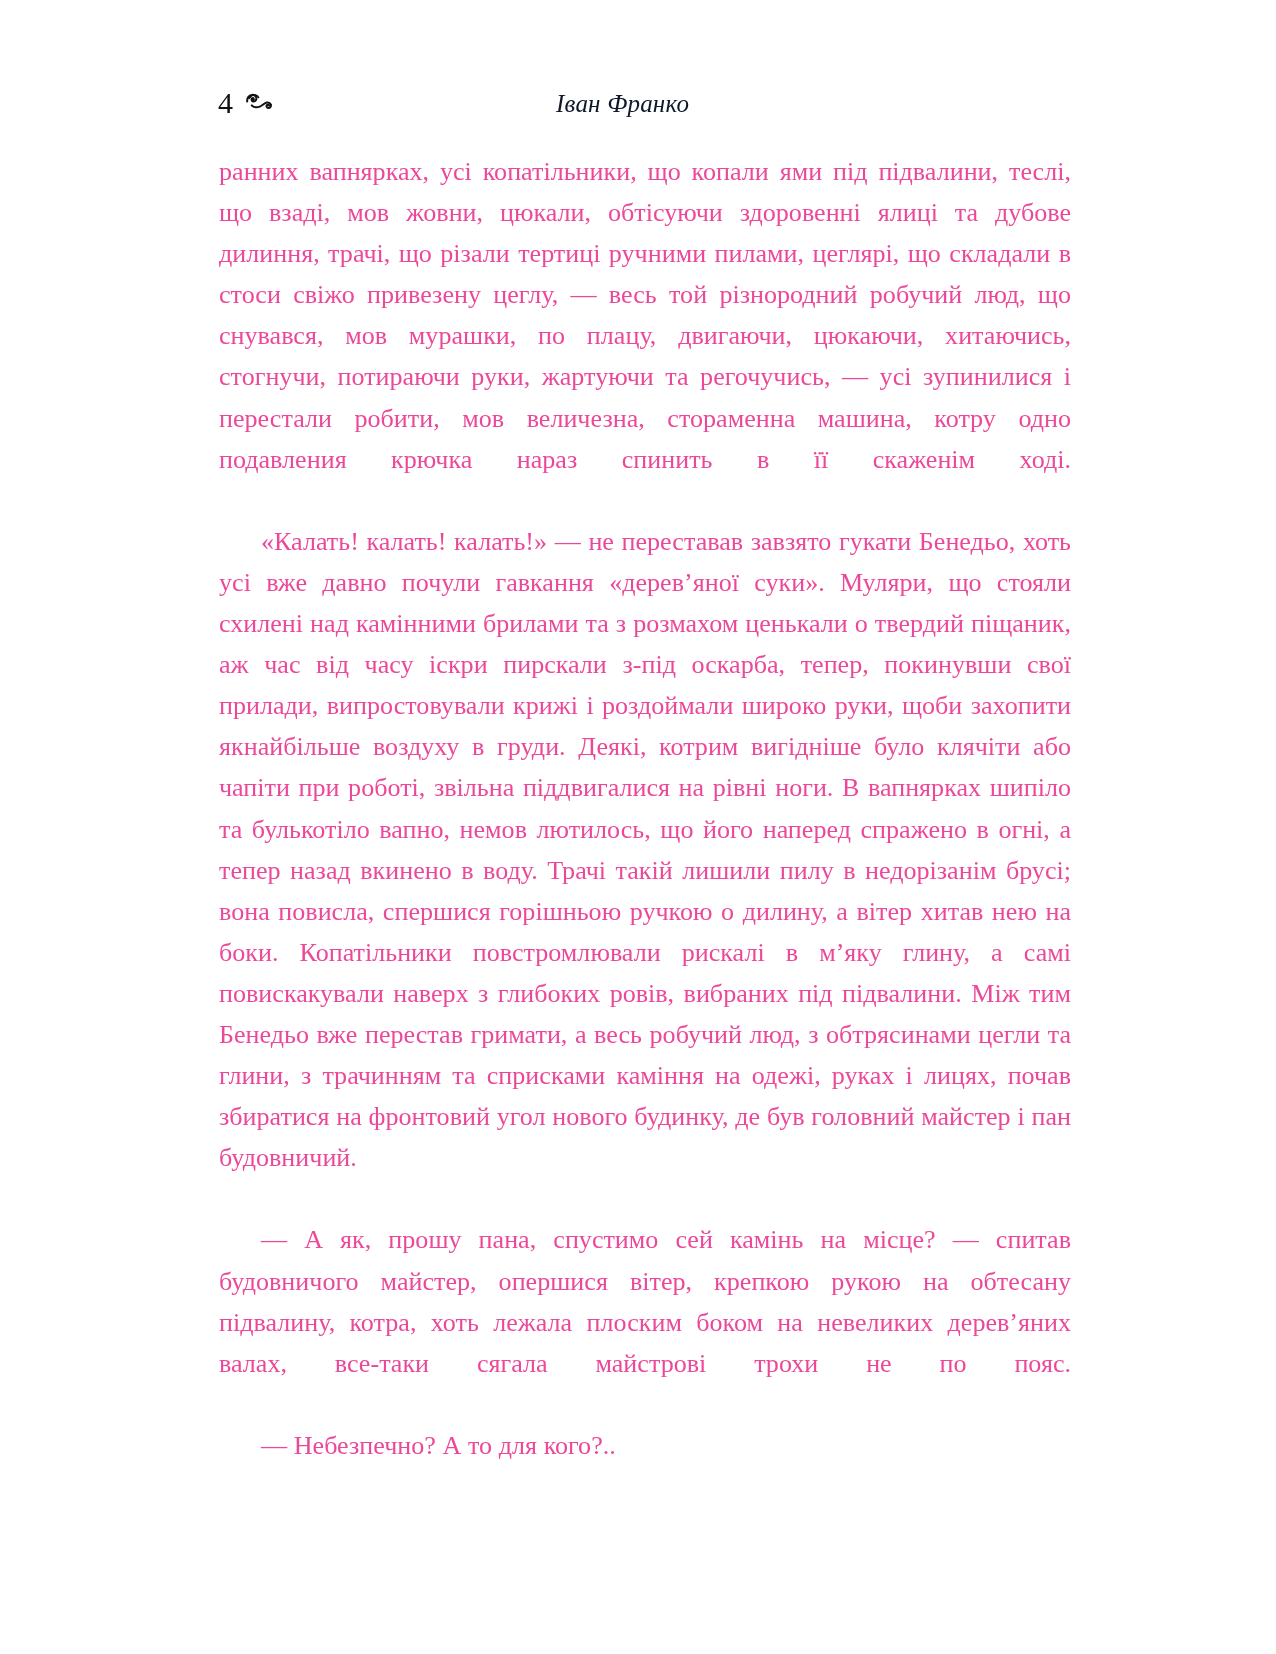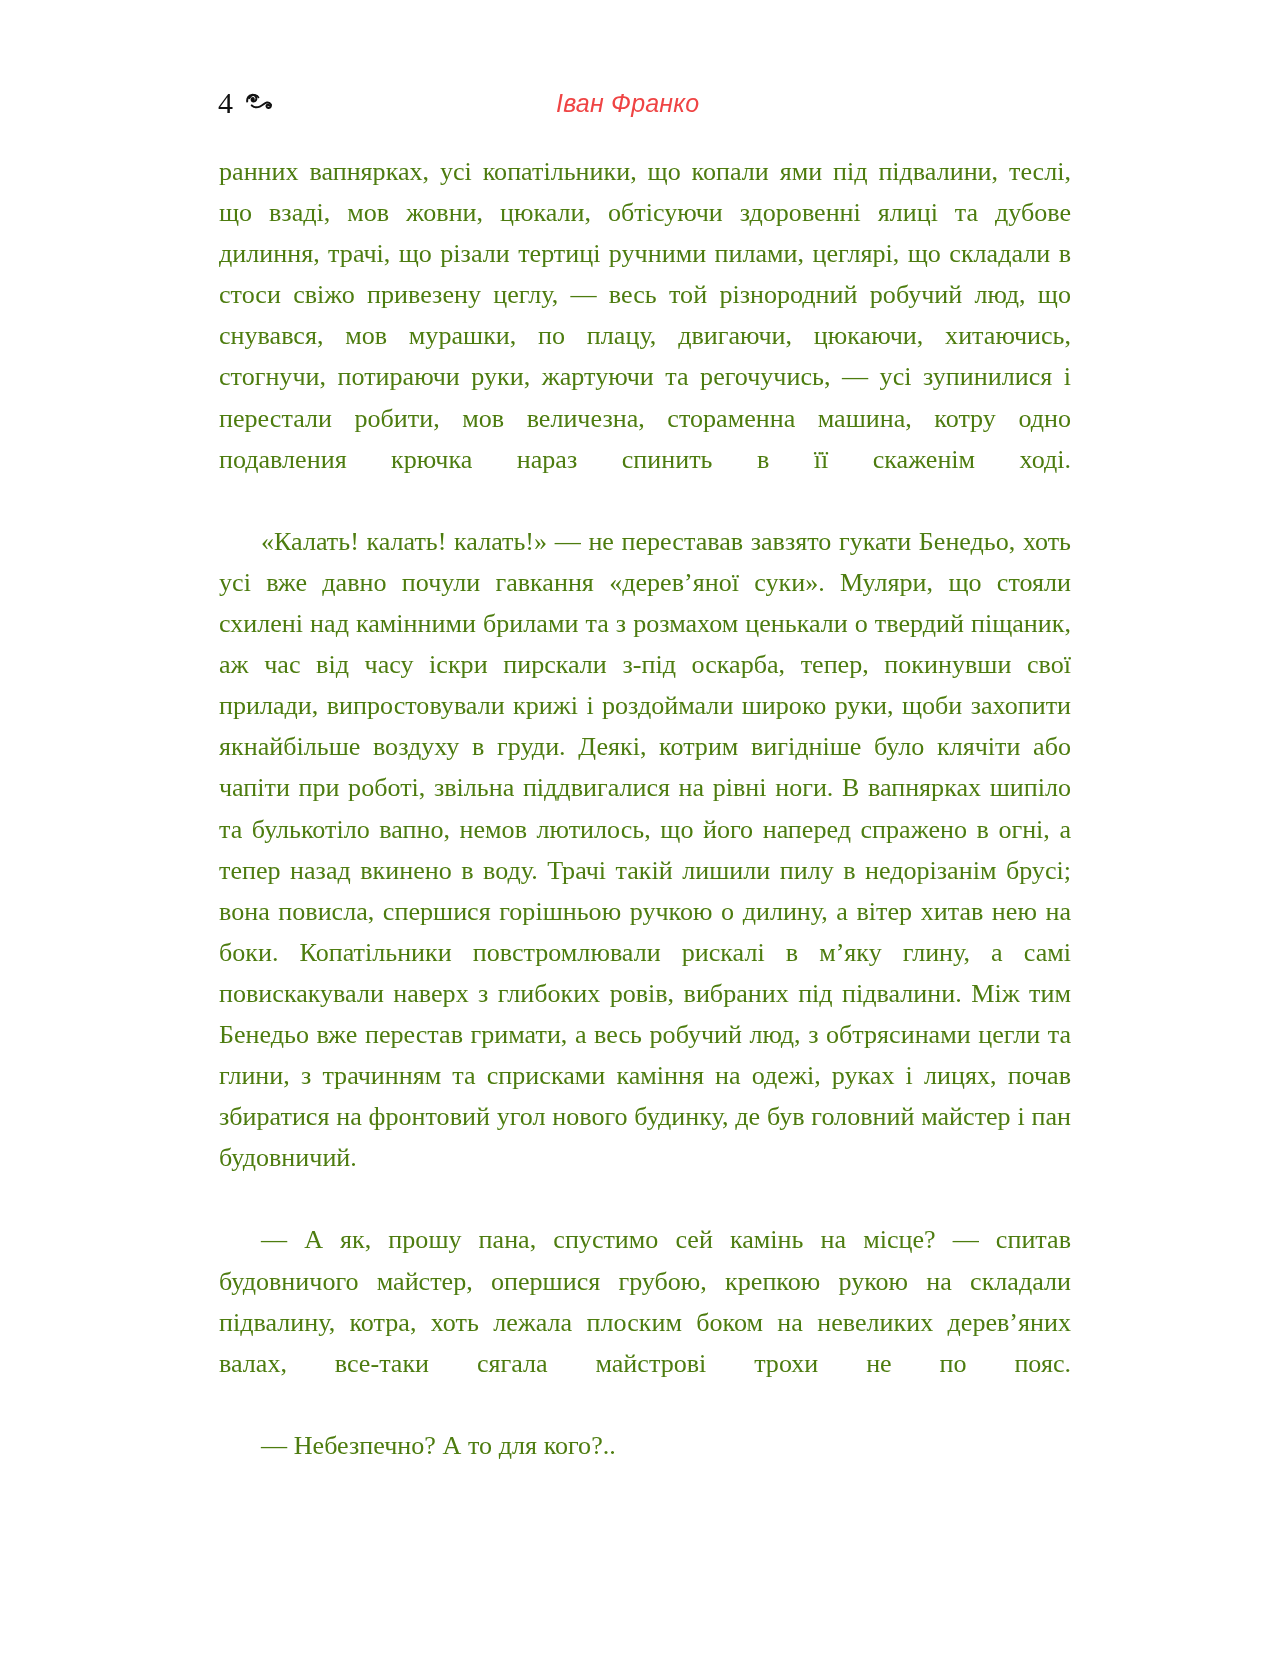--- a/index.html
+++ b/index.html
@@ -46,44 +46,44 @@
     width: 30px;
     height: 22px;
     position: relative;
     top: -1px;
   }
   .ornament svg { display: block; }
   .header-author {
     position: absolute;
     left: 338px;
     top: 3px;
-    font-family: Liberation Sans, sans-serif;
+    font-family: Liberation Serif, serif;
     font-style: italic;
     font-size: 25px;
     line-height: 1;
-    color: #ef4444;
+    color: #0f172a;
     letter-spacing: 0.2px;
     white-space: nowrap;
   }
 
   
   .text-block {
     position: absolute;
     left: 219px;
     top: 151px;
     width: 852px;
   }
   .para {
     margin: 0;
     font-size: 26.1px;
     line-height: 41.1px;
     text-align: justify;
     text-justify: inter-word;
     text-indent: 42px;
-    color: #4d7c0f;
+    color: #ec4899;
     hyphens: none;
     word-spacing: 0.1px;
   }
   .para.no-indent {
     text-indent: 0;
   }
   
   .para::after {
     content: "";
     display: inline-block;
@@ -108,18 +108,18 @@
           <path d="M6.2 8.2c1.4-2.4 3.9-3.6 6.3-3.1 1.4 0.3 2.4 1.2 2.9 2.3" fill="none" stroke="#111" stroke-width="1.8" stroke-linecap="round"></path>
         </svg>
       </span>
     </div>
     <div class="header-author">Іван Франко</div>
   </div>
 
   <div class="text-block">
     <p class="para no-indent">ранних вапнярках, усі копатільники, що копали ями під підвалини, теслі, що взаді, мов жовни, цюкали, обтісуючи здоровенні ялиці та дубове дилиння, трачі, що різали тертиці ручними пилами, цеглярі, що складали в стоси свіжо привезену цеглу, — весь той різнородний робучий люд, що снувався, мов мурашки, по плацу, двигаючи, цюкаючи, хитаючись, стогнучи, потираючи руки, жартуючи та регочучись, — усі зупинилися і перестали робити, мов величезна, стораменна машина, котру одно подавления крючка нараз спинить в її скаженім ході.</p>
     <p class="para">«Калать! калать! калать!» — не переставав завзято гукати Бенедьо, хоть усі вже давно почули гавкання «дерев’яної суки». Муляри, що стояли схилені над камінними брилами та з розмахом ценькали о твердий піщаник, аж час від часу іскри пирскали з-під оскарба, тепер, покинувши свої прилади, випростовували крижі і роздоймали широко руки, щоби захопити якнайбільше воздуху в груди. Деякі, котрим вигідніше було клячіти або чапіти при роботі, звільна піддвигалися на рівні ноги. В вапнярках шипіло та булькотіло вапно, немов лютилось, що його наперед спражено в огні, а тепер назад вкинено в воду. Трачі такій лишили пилу в недорізанім брусі; вона повисла, спершися горішньою ручкою о дилину, а вітер хитав нею на боки. Копатільники повстромлювали рискалі в м’яку глину, а самі повискакували наверх з глибоких ровів, вибраних під підвалини. Між тим Бенедьо вже перестав гримати, а весь робучий люд, з обтрясинами цегли та глини, з трачинням та сприсками каміння на одежі, руках і лицях, почав збиратися на фронтовий угол нового будинку, де був головний майстер і пан будовничий.</p>
-    <p class="para">— А як, прошу пана, спустимо сей камінь на місце? — спитав будовничого майстер, опершися грубою, крепкою рукою на складали підвалину, котра, хоть лежала плоским боком на невеликих дерев’яних валах, все-таки сягала майстрові трохи не по пояс.</p>
+    <p class="para">— А як, прошу пана, спустимо сей камінь на місце? — спитав будовничого майстер, опершися вітер, крепкою рукою на обтесану підвалину, котра, хоть лежала плоским боком на невеликих дерев’яних валах, все-таки сягала майстрові трохи не по пояс.</p>
     <p class="para short">— Небезпечно? А то для кого?..</p>
 
   </div>
 
 </div>
 
 </body></html>

